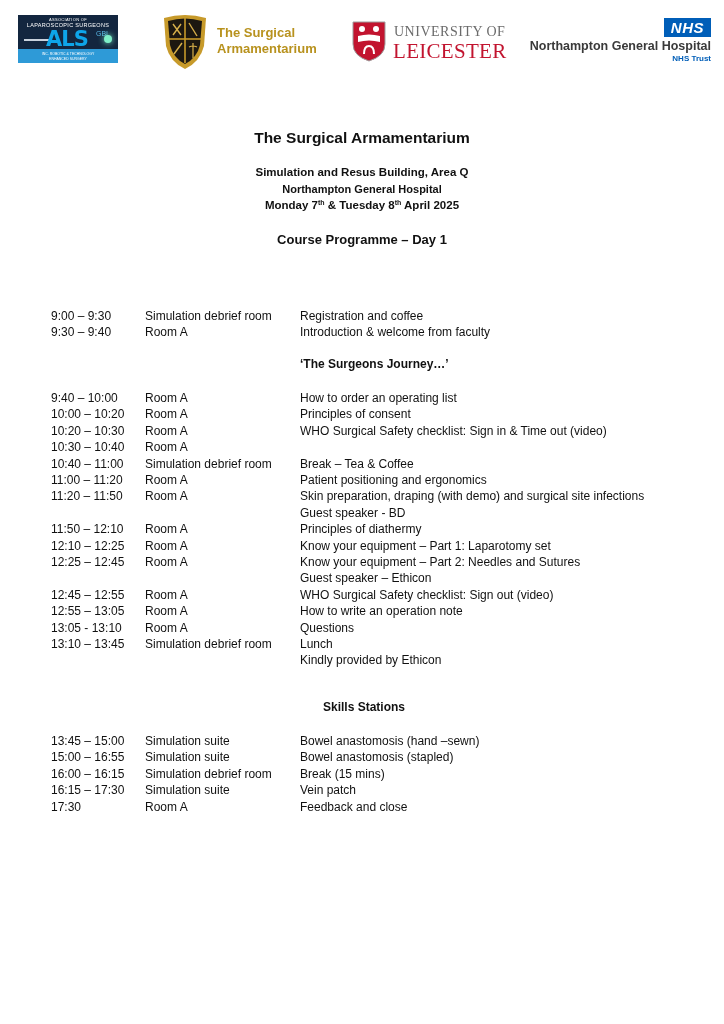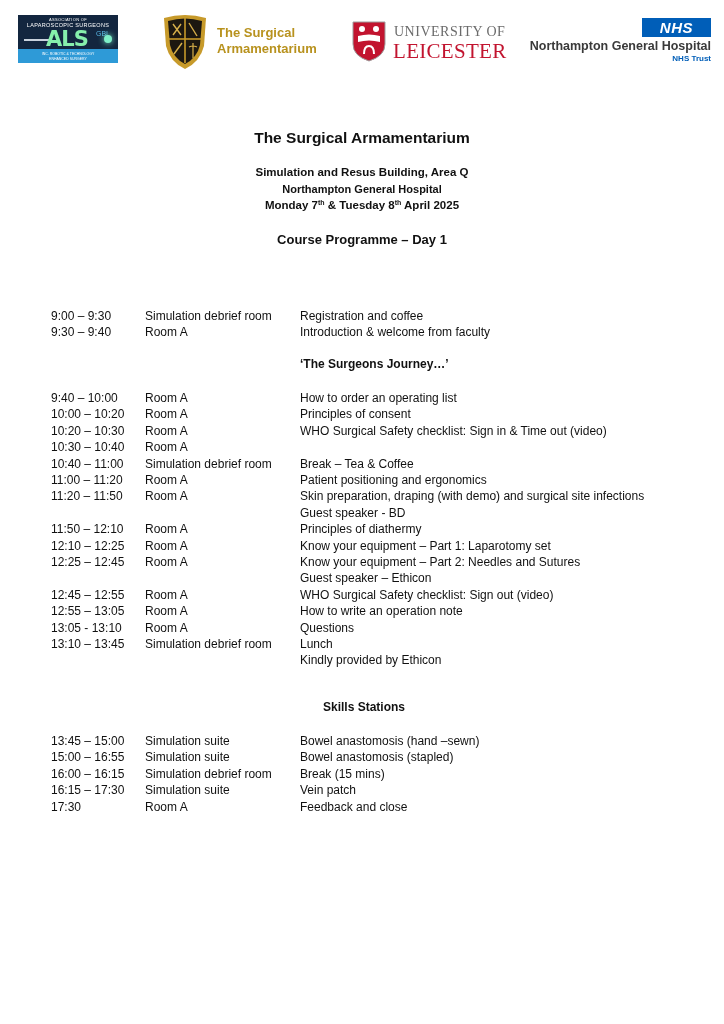--- a/index.html
+++ b/index.html
@@ -11,21 +11,21 @@
   .logo-bar { position: absolute; top: 0; left: 0; width: 724px; height: 80px; }
 
   
   .als { position: absolute; left: 18px; top: 15px; width: 100px; height: 48px;
          background: #13263f; overflow: hidden; }
   .als .t1 { position: absolute; top: 2px; left: 0; width: 100%; text-align: center;
              font-size: 4px; color: #ffffff; letter-spacing: 0.3px; }
   .als .t2 { position: absolute; top: 7px; left: 0; width: 100%; text-align: center;
              font-size: 5.5px; color: #ffffff; letter-spacing: 0.3px; }
   .als .big { position: absolute; top: 12px; left: 28px; font-size: 21px; font-weight: bold;
-              color: #86efac; letter-spacing: -1px; font-family: "DejaVu Sans", sans-serif; }
+              color: #0ea5e9; letter-spacing: -1px; font-family: "DejaVu Sans", sans-serif; }
   .als .gbi { position: absolute; top: 15px; left: 78px; font-size: 7px; color: #59b8e8; }
   .als .probe { position: absolute; top: 24px; left: 6px; width: 26px; height: 2px; background: #c9d2dd; }
   .als .glow { position: absolute; top: 20px; left: 86px; width: 8px; height: 8px; border-radius: 50%;
                background: #7ff0c8; box-shadow: 0 0 6px #7ff0c8; }
   .als .band { position: absolute; bottom: 0; left: 0; width: 100%; height: 14px; background: #2e9ad7; }
   .als .t3 { position: absolute; bottom: 7px; left: 0; width: 100%; text-align: center;
              font-size: 3.5px; color: #ffffff; }
   .als .t4 { position: absolute; bottom: 2px; left: 0; width: 100%; text-align: center;
              font-size: 3.5px; color: #ffffff; }
 
@@ -39,21 +39,21 @@
   .uol { position: absolute; left: 352px; top: 20px; width: 170px; height: 46px; }
   .uol .crest { position: absolute; left: 0; top: 0; width: 34px; height: 42px; }
   .uol .l1 { position: absolute; left: 42px; top: 4px; font-family: "Liberation Serif", serif;
              font-size: 14px; color: #6b6b6b; letter-spacing: 0.5px; }
   .uol .l2 { position: absolute; left: 41px; top: 19px; font-family: "Liberation Serif", serif;
              font-size: 21px; color: #c2142f; letter-spacing: 0.3px; }
 
   
   .nhs { position: absolute; left: 530px; top: 16px; width: 185px; height: 50px; }
   .nhs .badge { position: absolute; right: 4px; top: 2px; background: #005eb8; color: #fff;
-                font-weight: bold; font-style: italic; font-size: 15px; padding: 0 18px;
+                font-weight: bold; font-style: italic; font-size: 15px; padding: 0 7px;
                 line-height: 19px; letter-spacing: 0.5px; }
   .nhs .hosp { position: absolute; right: 4px; top: 23px; font-size: 12.5px; font-weight: bold;
                color: #3a3a3a; white-space: nowrap; }
   .nhs .trust { position: absolute; right: 4px; top: 38px; font-size: 8px; color: #005eb8; font-weight: bold; }
 
   
   .center { position: absolute; left: 0; width: 724px; text-align: center; }
   .h-title { top: 129px; font-size: 15.5px; font-weight: bold; }
   .h-venue { top: 166px; font-size: 11.5px; font-weight: bold; }
   .h-hosp  { top: 183px; font-size: 11px; font-weight: bold; }

